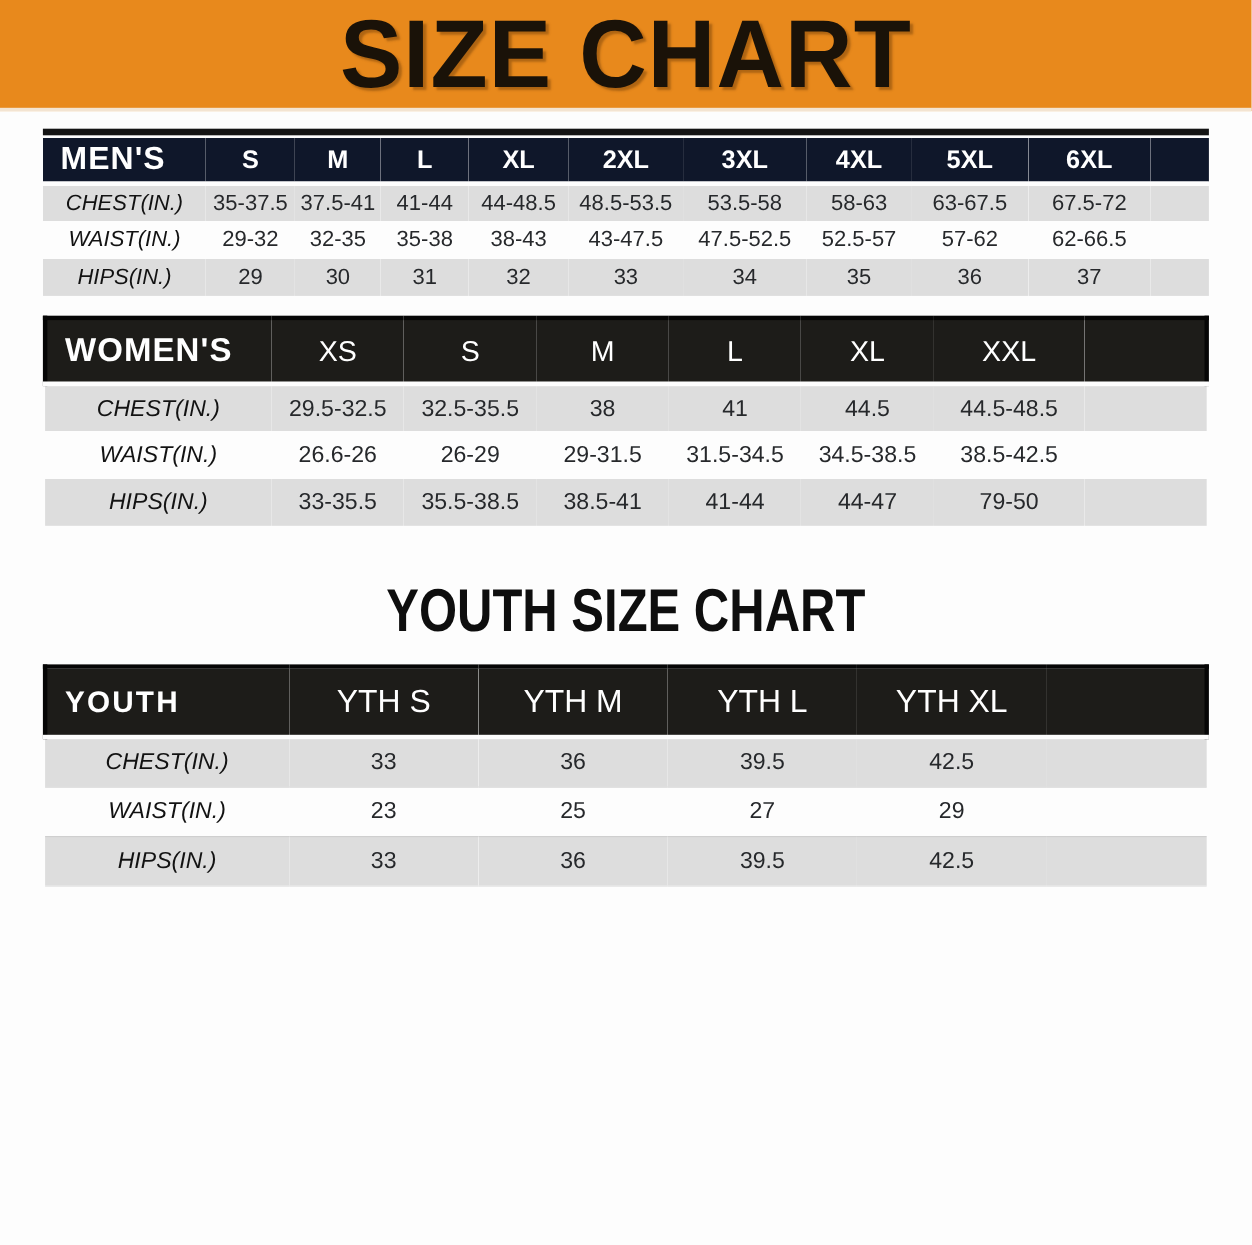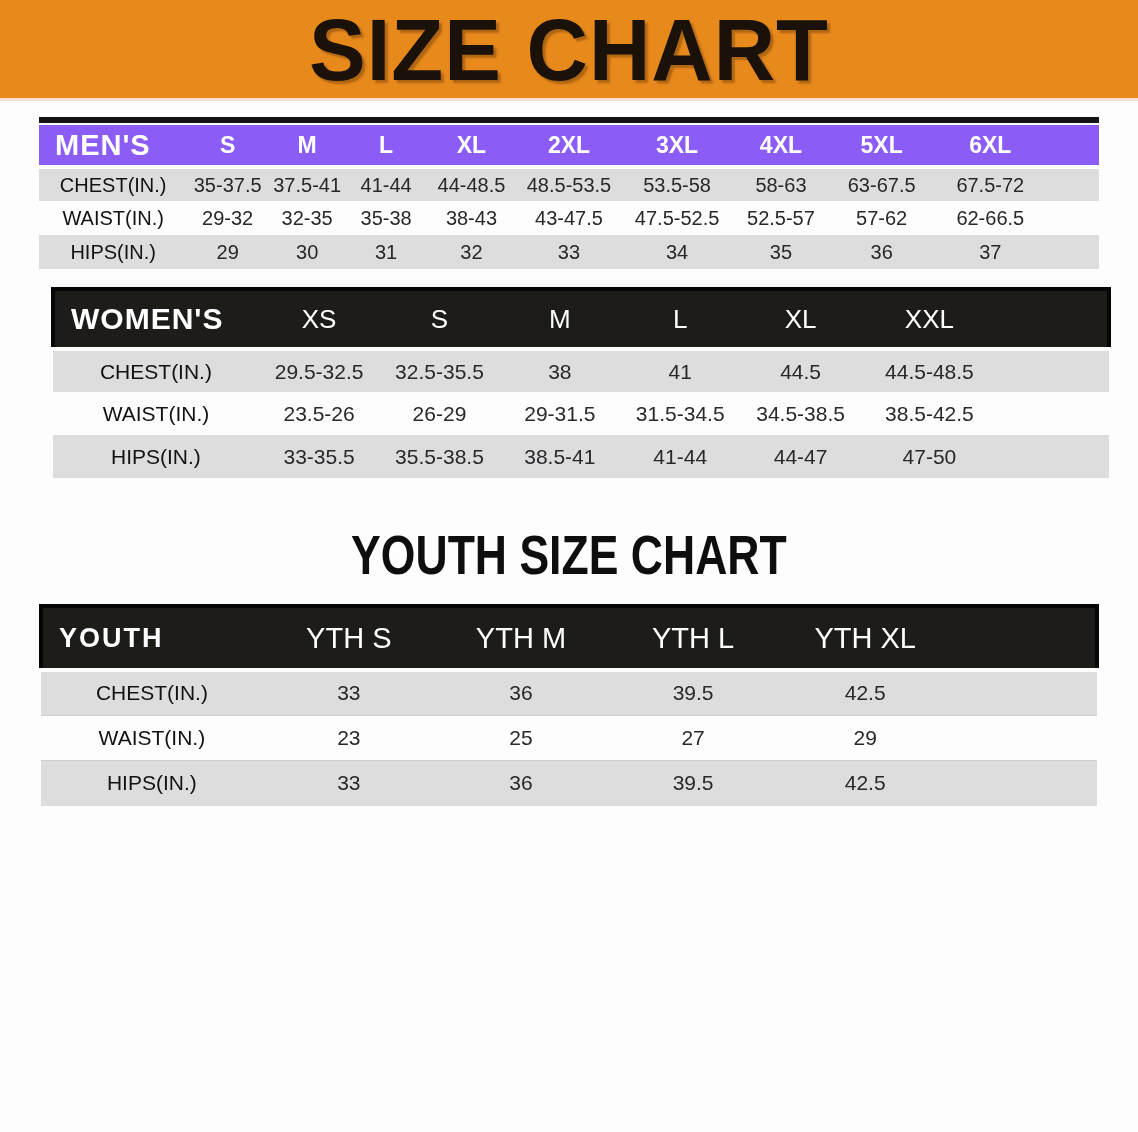--- a/index.html
+++ b/index.html
@@ -51,25 +51,25 @@
   .tline {
     height: 6px; background: #141414;
     margin: 16px 39px 2px 39px;
   }
   table.sizetable {
     width: 1060px;
     margin: 0 39px;
     border-collapse: collapse;
     table-layout: fixed;
   }
-  .t1wrap { margin-top: 18px; padding-left: 12px; }
+  .t1wrap { margin-top: 18px; }
   .t2wrap { margin-top: 20px; }
 
   .sizetable th {
-    background: #8b5cf6; color: #ffffff;
+    background: #0f172a; color: #ffffff;
     text-align: center; vertical-align: middle;
     font-weight: bold; white-space: nowrap; overflow: hidden;
   }
   .sizetable .corner {
     text-align: left; padding-left: 16px;
     letter-spacing: 1px;
   }
   .t0 th { height: 42px; font-size: 23px; }
   .t0 .corner { font-size: 29px; }
   .t1 th, .t2 th {
@@ -90,21 +90,21 @@
     color: #26282b; white-space: nowrap; overflow: hidden;
     background: #fdfdfd;
   }
   .sizetable tbody tr:nth-child(odd) td { background: #dddddd; }
   .sizetable thead th { border-bottom: 4px solid #fdfdfd; }
   .t0 td { height: 34px; font-size: 20px; }
   .t1 td { height: 43px; font-size: 21px; }
   .t2 td { height: 45px; font-size: 21px; border-top: 1px solid #cfcfcf; }
   .t2 tbody tr:first-child td { border-top: none; }
   .t2wrap .sizetable { border-bottom: 1px solid #dddddd; }
-  .sizetable .rlabel { color: #121212; }
+  .sizetable .rlabel { color: #121212; font-style: italic; }
 
   
   .disclaimer { margin: 22px 0 0 40px; }
   .dline {
     display: block;
     font-size: 36px;
     line-height: 45px;
     color: #B2281E;
     transform: scaleX(0.73);
     transform-origin: left center;
@@ -227,36 +227,36 @@
               <td class="val">29.5-32.5</td>
               <td class="val">32.5-35.5</td>
               <td class="val">38</td>
               <td class="val">41</td>
               <td class="val">44.5</td>
               <td class="val">44.5-48.5</td>
               <td class="val"></td>
             </tr>
             <tr>
               <td class="rlabel">WAIST(IN.)</td>
-              <td class="val">23.5-26</td>
+              <td class="val">26.6-26</td>
               <td class="val">26-29</td>
               <td class="val">29-31.5</td>
               <td class="val">31.5-34.5</td>
               <td class="val">34.5-38.5</td>
               <td class="val">38.5-42.5</td>
               <td class="val"></td>
             </tr>
             <tr>
               <td class="rlabel">HIPS(IN.)</td>
               <td class="val">33-35.5</td>
               <td class="val">35.5-38.5</td>
               <td class="val">38.5-41</td>
               <td class="val">41-44</td>
               <td class="val">44-47</td>
-              <td class="val">47-50</td>
+              <td class="val">79-50</td>
               <td class="val"></td>
             </tr>
           </tbody>
         </table>
     </div>
   </section>
 
   <section>
     <h2 class="section-heading h-youth">
       <span class="cond">YOUTH SIZE CHART</span>

